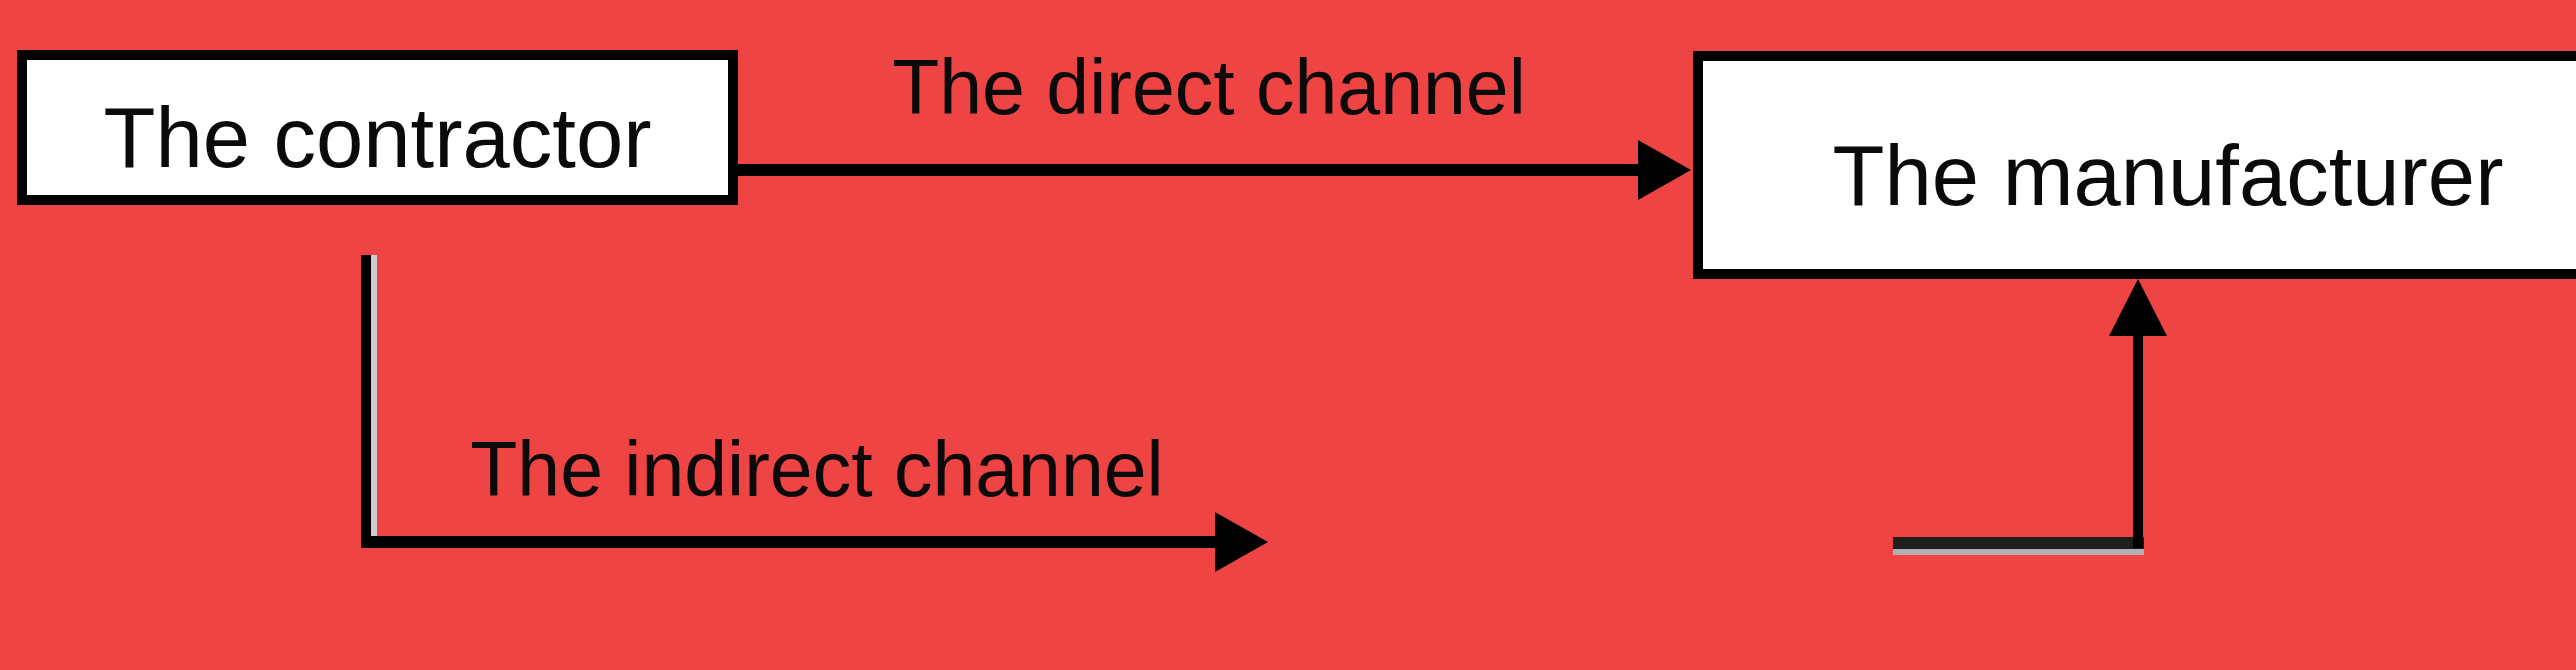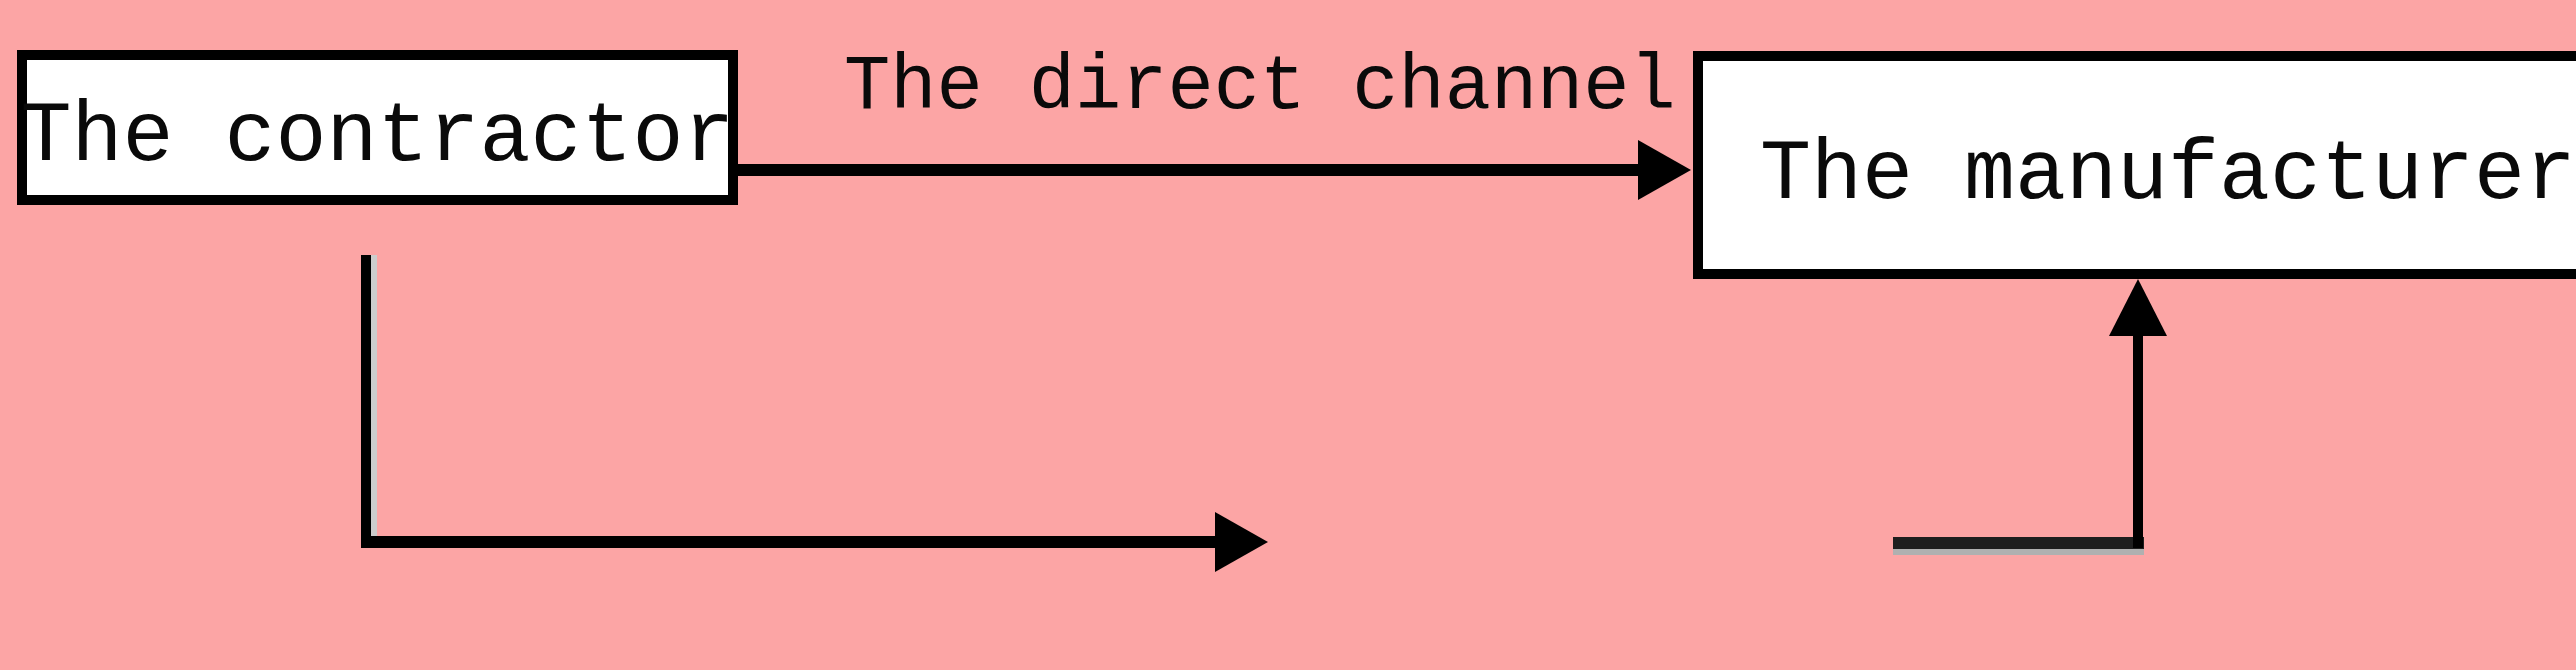--- a/index.html
+++ b/index.html
@@ -4,23 +4,23 @@
 <style>
   html, body {
     margin: 0;
     padding: 0;
     background: #ffffff;
   }
   .canvas {
     position: relative;
     width: 2576px;
     height: 670px;
-    background: #fca5a5;
+    background: #ef4444;
     overflow: hidden;
-    font-family: Liberation Mono, monospace;
+    font-family: Liberation Sans, sans-serif;
     color: #0a0a0a;
   }
   .node {
     position: absolute;
     background: #ffffff;
     border: 10px solid #000000;
     display: flex;
     align-items: center;
     justify-content: center;
     box-sizing: border-box;
@@ -94,20 +94,21 @@
 
 <div class="canvas">
 
   <div id="direct-shaft" class="shaft-h"></div>
   <div id="direct-arrowhead" class="arrowhead-right"></div>
   <div id="direct-label" class="edge-label">The direct channel</div>
 
   <div id="drop-shaft" class="shaft-v shaft-shadow-right"></div>
   <div id="indirect-shaft" class="shaft-h"></div>
   <div id="indirect-arrowhead" class="arrowhead-right"></div>
+  <div id="indirect-label" class="edge-label">The indirect channel</div>
 
   <div id="return-shaft-h" class="shaft-h shaft-shadow-bottom"></div>
   <div id="return-shaft-v" class="shaft-v"></div>
   <div id="return-arrowhead" class="arrowhead-up"></div>
 
   <div id="node-contractor" class="node">
     <span class="node-label">The contractor</span>
   </div>
 
   <div id="node-manufacturer" class="node">

